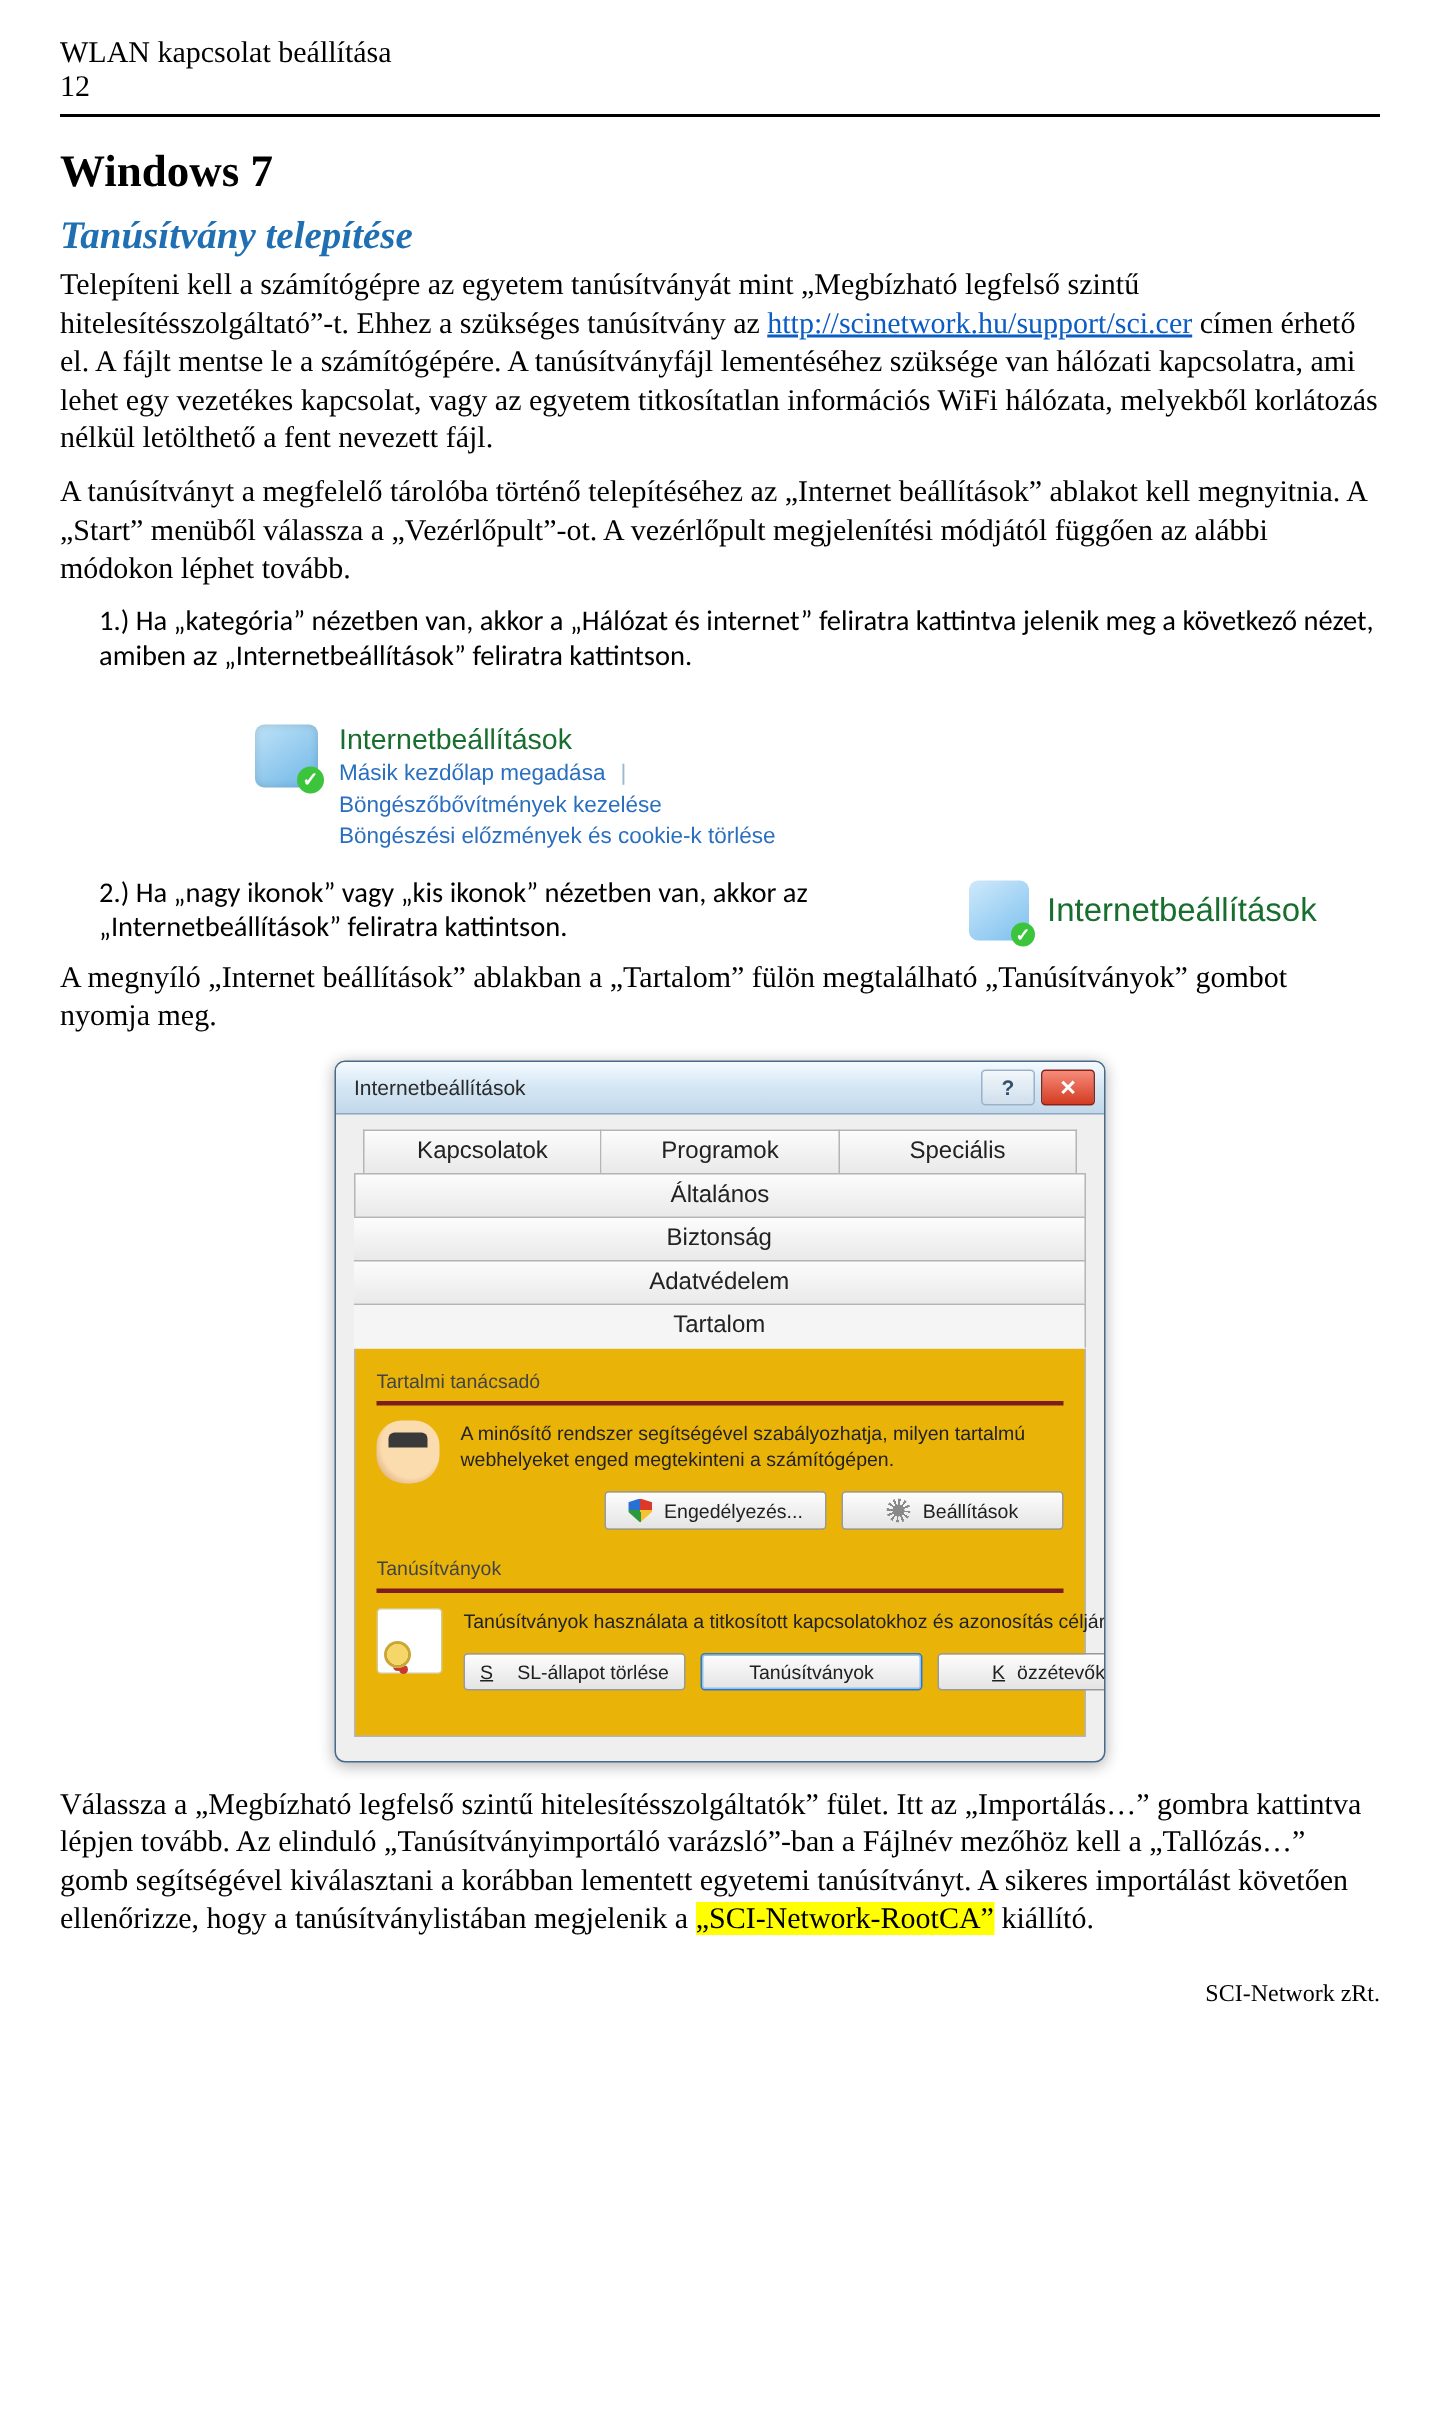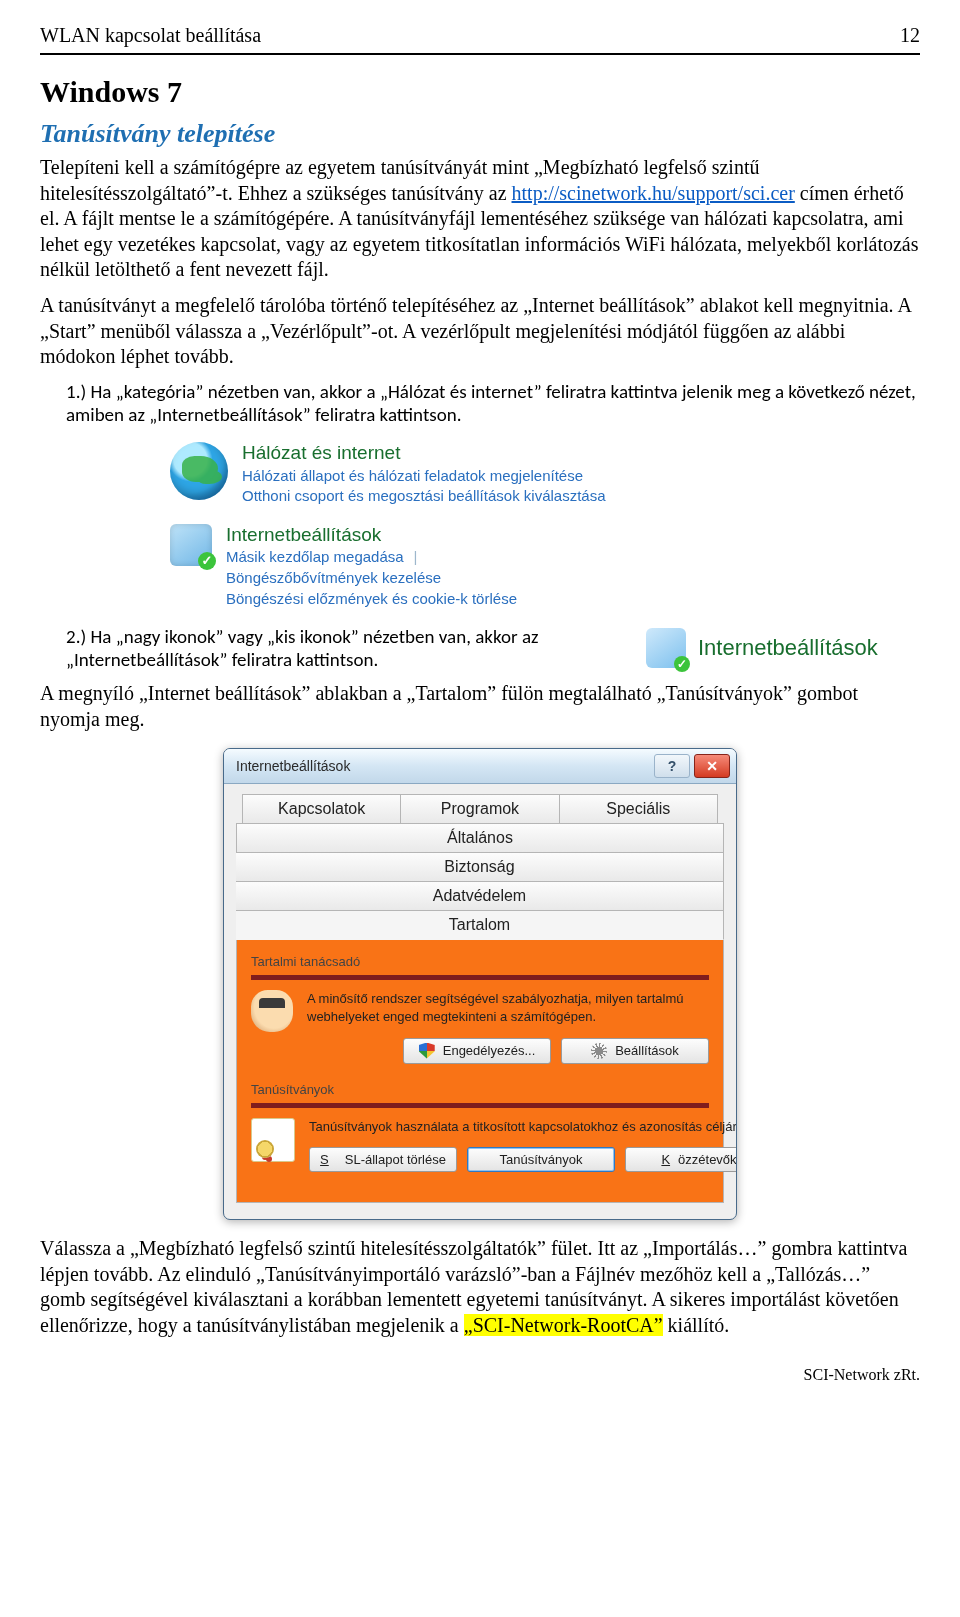--- a/index.html
+++ b/index.html
@@ -10,20 +10,21 @@
     width: 960px;
     box-sizing: border-box;
     color: #000;
     background: #fff;
   }
   .header-row {
     display: flex;
     justify-content: space-between;
     font-size: 20px;
     margin-bottom: 6px;
+    flex-direction: column;
   }
   .header-underline {
     border-bottom: 2px solid #000;
     margin-bottom: 20px;
   }
   h1.os {
     font-size: 30px;
     font-weight: bold;
     margin: 18px 0 6px 0;
   }
@@ -143,27 +144,27 @@
     border:1px solid #b5b5b5; border-bottom:none;
     font-size:16px; color:#222;
   }
   .tab + .tab { border-left:none; }
   .tab.active {
     background:#f5f5f5; position:relative; z-index:2;
     border-bottom:1px solid #f5f5f5;
   }
   .panel {
     margin: 0 12px 16px 12px; padding: 14px 14px 12px 14px;
-    background:#f97316; border:1px solid #b5b5b5;
+    background:#eab308; border:1px solid #b5b5b5;
   }
   .grp { margin-bottom: 18px; }
   .grp-title { font-size:13px; color:#444; margin-bottom:6px; }
   .grp-body {
     display:flex; gap:14px; align-items:flex-start;
-    border-top:5px solid #7f1d1d; padding-top:10px;
+    border-top:3px solid #7f1d1d; padding-top:10px;
   }
   .grp-desc { flex:1; font-size:13px; color:#222; line-height:1.35; }
   .btnrow { display:flex; justify-content:flex-end; gap:10px; margin-top:12px;}
   .wbtn {
     min-width: 126px; padding:4px 10px;
     background: linear-gradient(#fdfdfd,#e4e4e4);
     border:1px solid #9a9a9a; border-radius:3px;
     font-size:13px; display:inline-flex; gap:8px; align-items:center; justify-content:center;
     color:#202020;
   }
@@ -222,28 +223,20 @@
 </p>
 
 <p>A tanúsítványt a megfelelő tárolóba történő telepítéséhez az „Internet beállítások” ablakot kell megnyitnia. A „Start” menüből válassza a „Vezérlőpult”-ot. A vezérlőpult megjelenítési módjától függően az alábbi módokon léphet tovább.</p>
 
 <div class="indent-list">
   <div class="li">
     <span class="li-text">1.)  Ha „kategória” nézetben van, akkor a „Hálózat és internet” feliratra kattintva jelenik meg a következő nézet, amiben az „Internetbeállítások” feliratra kattintson.</span>
   </div>
 
   <div class="cp1">
-    <div class="row1">
-      <span class="globe-icon"></span>
-      <div class="col1">
-        <div class="heading">Hálózat és internet</div>
-        <div class="sub">Hálózati állapot és hálózati feladatok megjelenítése</div>
-        <div class="sub">Otthoni csoport és megosztási beállítások kiválasztása</div>
-      </div>
-    </div>
     <div class="row2">
       <span class="gear-icon-sm"></span>
       <div class="col1">
         <div class="heading">Internetbeállítások</div>
         <div class="links">
           <span>Másik kezdőlap megadása</span>
             <span class="sep">|</span>
           <span>Böngészőbővítmények kezelése</span>
           <span>Böngészési előzmények és cookie-k törlése</span>
         </div>

